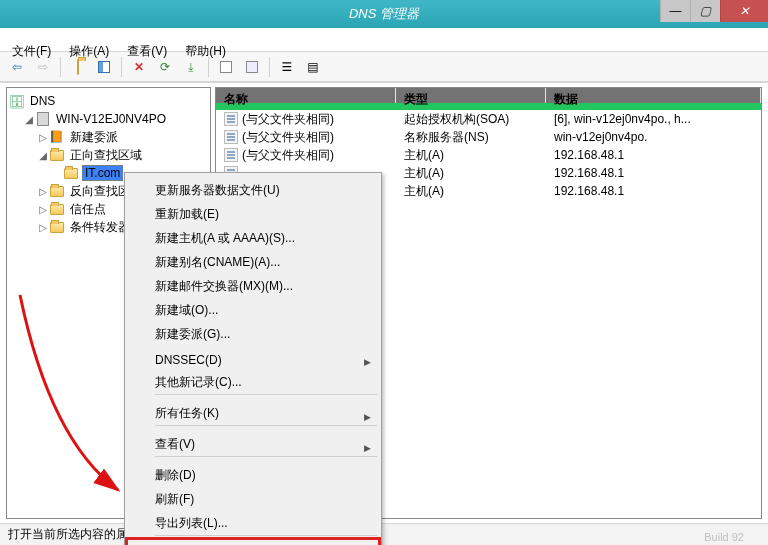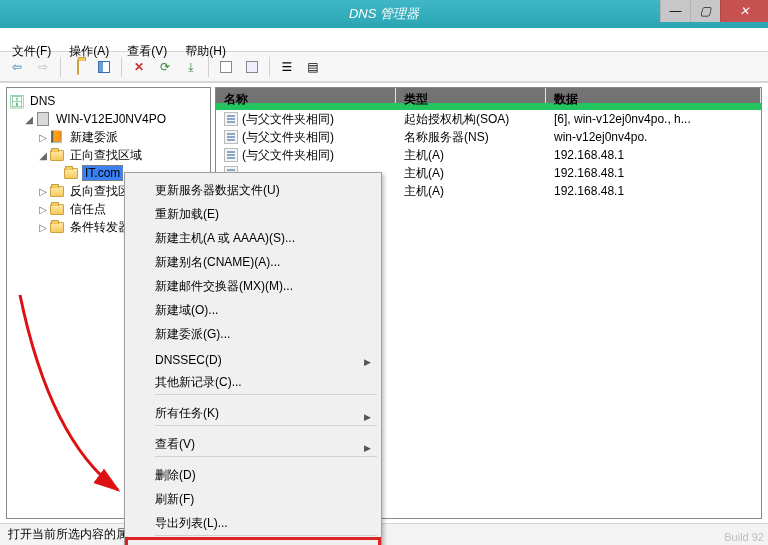--- a/index.html
+++ b/index.html
@@ -51,21 +51,21 @@
 .statusbar { height: 22px; border-top: 1px solid #d6d6d6; background: #f3f3f3; display: flex; align-items: center; padding: 0 8px; }
 
 .contextmenu { position: absolute; left: 124px; top: 172px; width: 258px; background: #f0f0f0; border: 1px solid #a0a0a0; box-shadow: 2px 2px 4px rgba(0,0,0,0.25); padding: 2px; }
 .contextmenu .mitem { height: 24px; display: flex; align-items: flex-end; padding: 0 26px 0 28px; position: relative; }
 .contextmenu .mitem.hasub:after { content: "▶"; position: absolute; right: 8px; font-size: 9px; color: #555; }
 .contextmenu .msep { height: 1px; background: #d0d0d0; margin: 3px 2px 3px 28px; }
 .contextmenu .mitem.highlight { outline: 3px solid #d22; outline-offset: -1px; }
 
 .arrow-svg { position: absolute; pointer-events: none; }
 
-.buildtxt { position: absolute; right: 4px; bottom: 2px; color: #bfbfbf; font-size: 11px; }
+.buildtxt { position: absolute; right: 24px; bottom: 2px; color: #bfbfbf; font-size: 11px; }
 </style>
 </head>
 <body>
 
 <div class="titlebar">
   <span class="title">DNS 管理器</span>
   <div class="controls">
     <div class="btn min">—</div>
     <div class="btn max">▢</div>
     <div class="btn close">✕</div>

